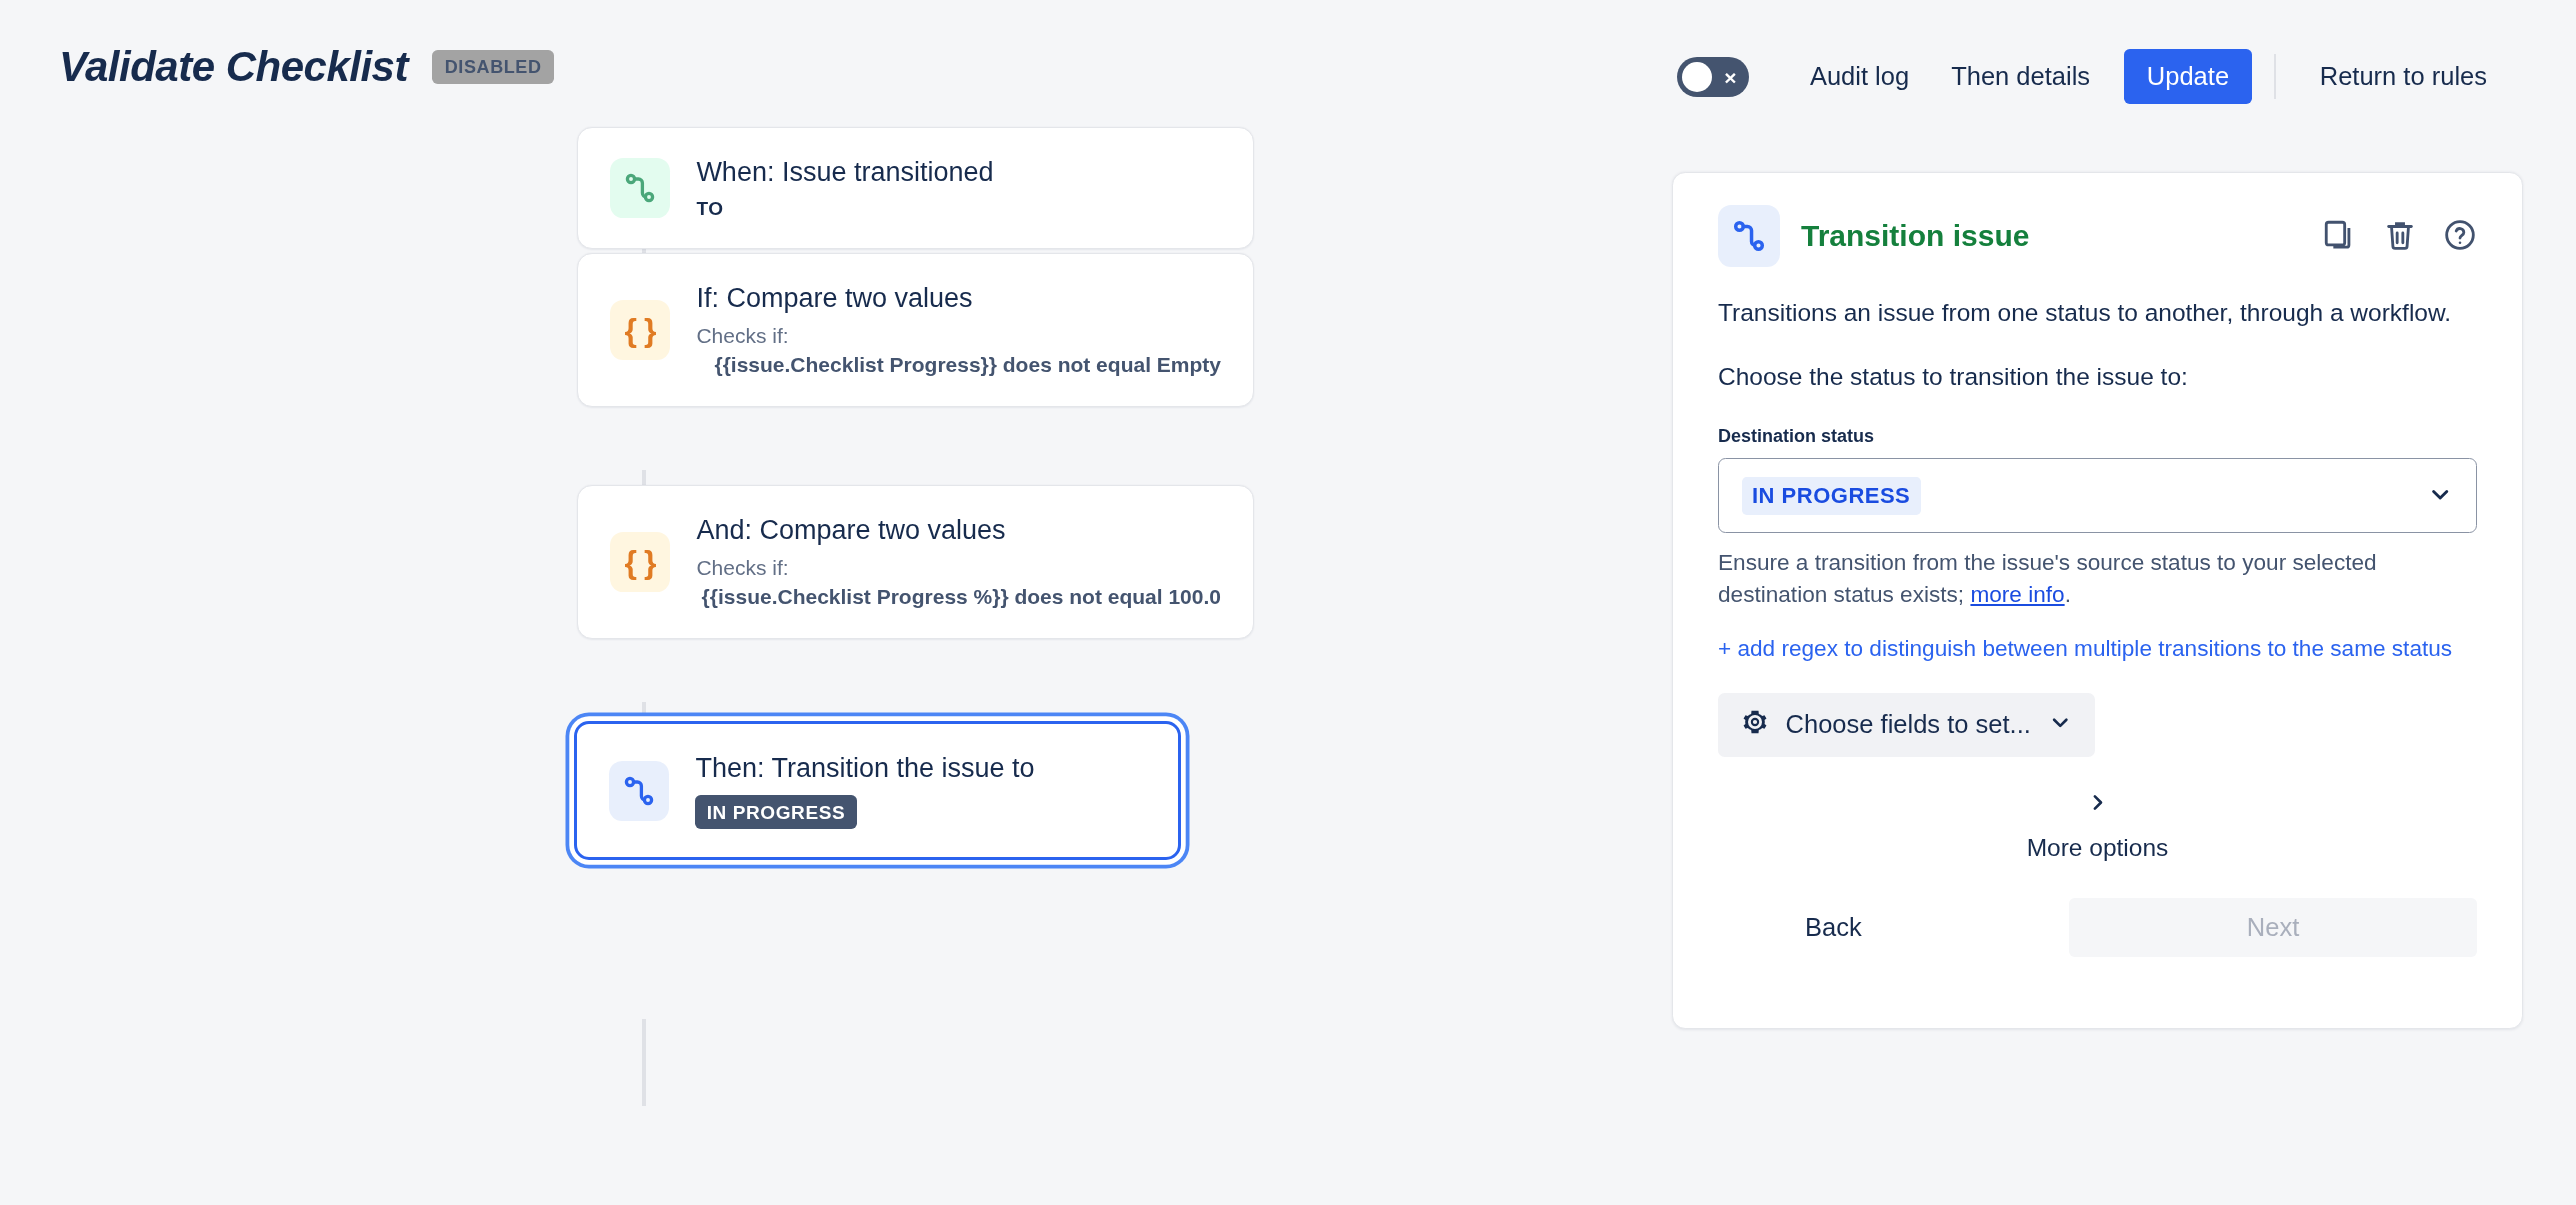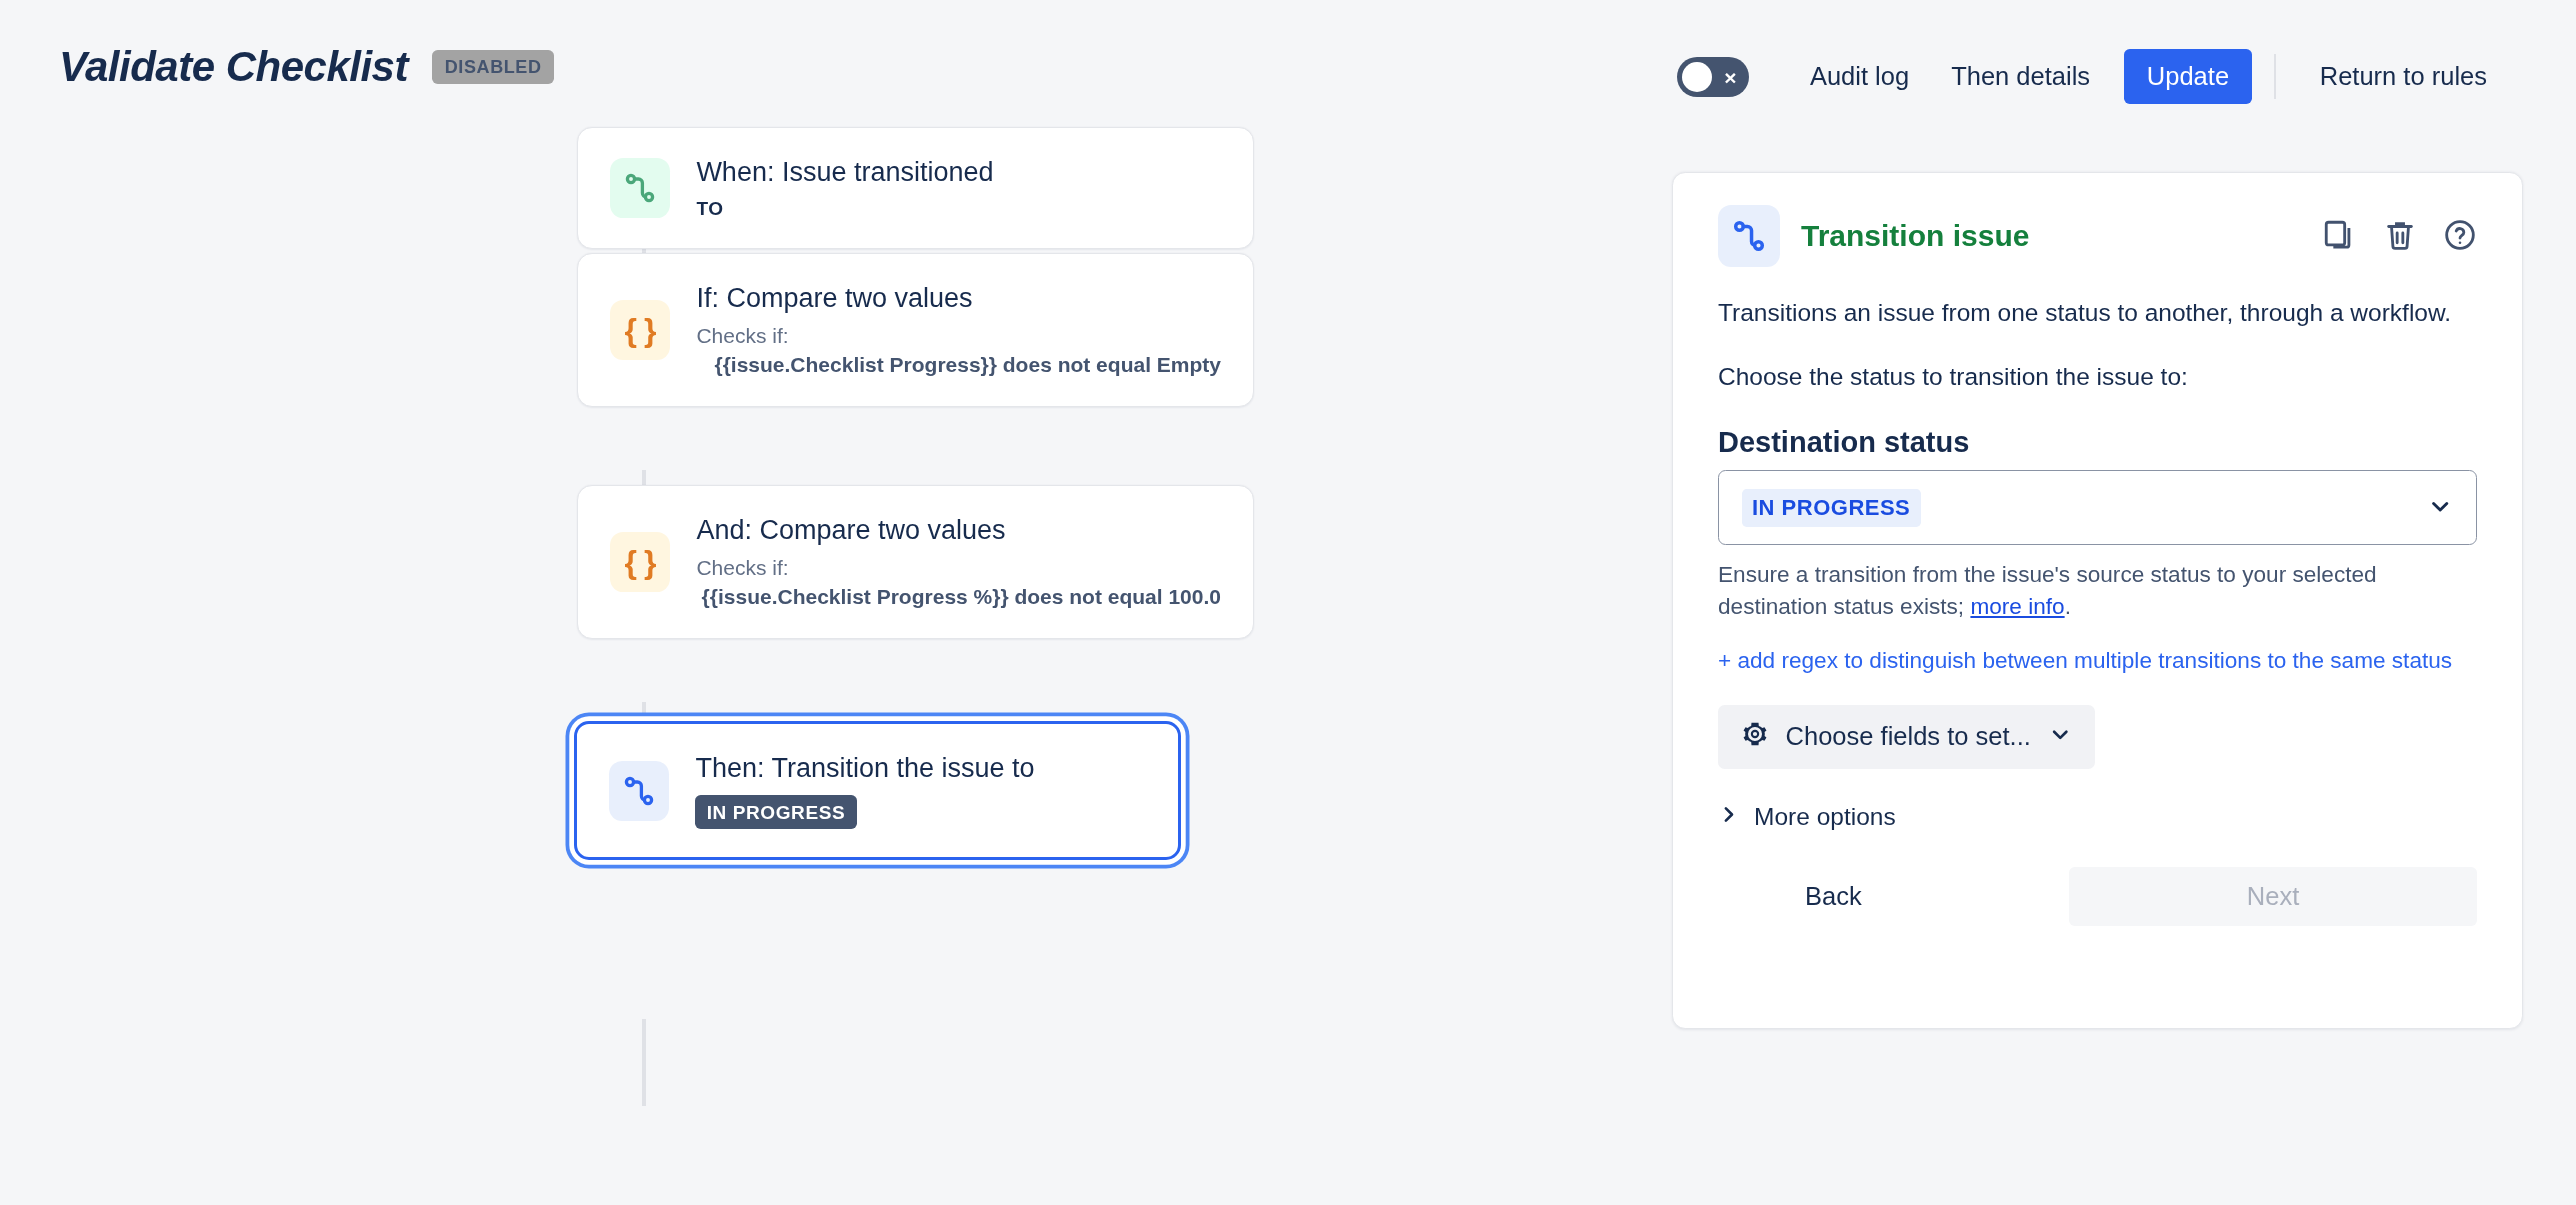--- a/index.html
+++ b/index.html
@@ -88,21 +88,21 @@
     box-shadow: 0 0.9px 2.8px rgba(9,30,66,0.08);
     padding: 32px 45px 0 45px;
   }
   .panel-head { display: flex; align-items: center; }
   .panel-icon { width: 62px; height: 62px; border-radius: 13.2px; background: #E8EFFC;
                 display: flex; align-items: center; justify-content: center; flex: 0 0 62px; }
   .panel-title { font-size: 30px; font-weight: bold; margin-left: 21px; color: #15803d; }
   .panel-head-icons { margin-left: auto; display: flex; align-items: center; gap: 26.4px; }
   .hicon { cursor: pointer; display: block; }
   .panel-p { font-size: 24.5px; color: #172B4D; line-height: 1.45; margin-top: 28px; }
-  .field-label { font-size: 29px; font-weight: bold; color: #172B4D; margin-top: 32px; }
+  .field-label { font-size: 18px; font-weight: bold; color: #172B4D; margin-top: 32px; }
   .select {
     margin-top: 11.3px; height: 75px; border: 1.9px solid #8A93A4; border-radius: 7.5px;
     display: flex; align-items: center; padding: 0 22.6px; cursor: pointer; background: #fff;
   }
   .select-badge {
     background: #E8EFFC; color: #1A4CE0; font-size: 22px; font-weight: bold;
     letter-spacing: 0.5px; padding: 6.6px 10.4px 5.7px; border-radius: 4.7px;
   }
   .select-caret { margin-left: auto; }
   .helper { font-size: 22.6px; color: #44546F; line-height: 1.42; margin-top: 13.2px; }
@@ -111,21 +111,21 @@
     display: block; font-size: 22.6px; color: #2B63EF; line-height: 1.4;
     margin-top: 22.6px; cursor: pointer;
   }
   .fields-btn {
     margin-top: 28px; display: inline-flex; align-items: center; gap: 17px;
     background: #F1F2F5; border-radius: 6.6px; padding: 15px 22.6px; cursor: pointer;
     font-size: 25.5px; color: #172B4D;
   }
   .more-options {
     margin-top: 34px; display: flex; align-items: center; gap: 15px;
-    font-size: 24.5px; color: #172B4D; cursor: pointer;
+    font-size: 24.5px; color: #172B4D; cursor: pointer; flex-direction: column;
   }
   .panel-footer { margin-top: 34px; display: flex; align-items: center; gap: 36px; }
   .btn-back {
     font-size: 25.5px; color: #172B4D; padding: 17px 28px; border-radius: 5.7px;
     cursor: pointer; margin-left: 59px;
   }
   .btn-next {
     margin-left: auto; width: 408px; height: 59px; background: #F5F6F8;
     color: #A9AFBC; font-size: 25.5px; border-radius: 5.7px;
     display: flex; align-items: center; justify-content: center; cursor: default;

